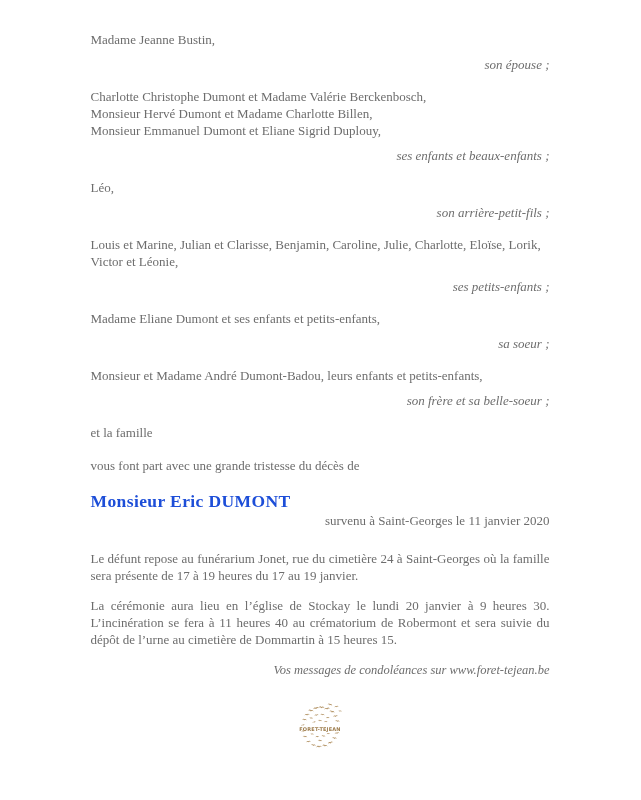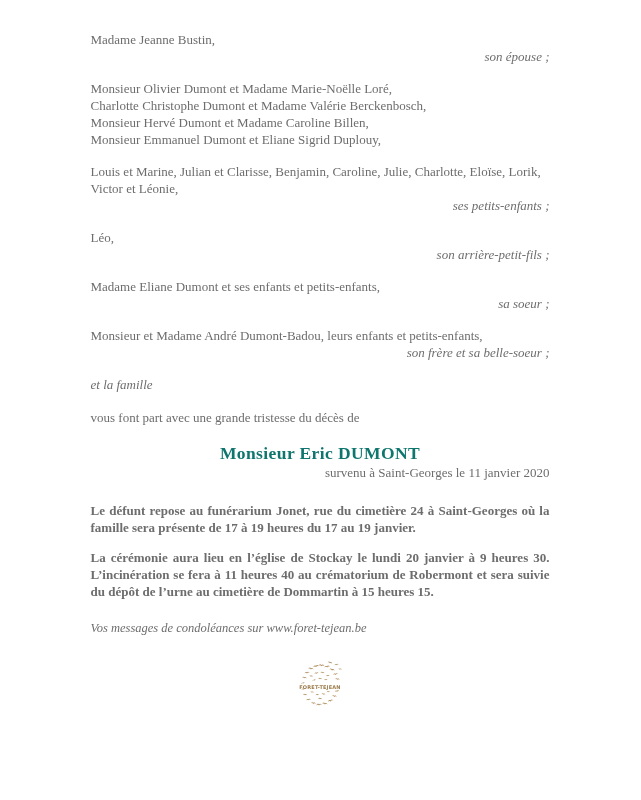--- a/index.html
+++ b/index.html
@@ -14,81 +14,80 @@
     overflow: hidden;
     font-family: "Liberation Serif", "DejaVu Serif", serif;
     font-size: 13px;
     line-height: 17px;
     color: #6d6d6d;
   }
   p { margin: 0; }
   .group { margin-bottom: 15px; }
   .name-line { text-align: left; }
   .relation-line {
-    margin-top: 0;
+    margin-top: 8px;
     text-align: right;
     font-style: italic;
   }
-  .family-line { margin-top: 1px; margin-bottom: 16px; font-style: italic; }
+  .family-line { margin-top: 1px; margin-bottom: 16px; }
   .announce-line { margin-bottom: 16px; margin-top: 8px; }
   .deceased-name {
-    text-align: center;
+    text-align: left;
     font-weight: bold;
     font-size: 17.5px;
     line-height: 22px;
     letter-spacing: 0.4px;
-    color: #0f766e;
+    color: #1d4ed8;
   }
   .deceased-details {
     text-align: right;
     line-height: 18px;
     margin-bottom: 20px;
   }
   .body-par {
     text-align: justify;
     margin-bottom: 13px;
-    font-weight: bold;
   }
   .condolences {
-    margin-top: 20px;
-    text-align: left;
+    margin-top: 14px;
+    text-align: right;
     font-style: italic;
     font-size: 12.5px;
   }
   .logo-wrap {
     margin-top: 24px;
     text-align: center;
   }
   .logo-wrap svg { display: inline-block; }
 </style>
 </head>
 <body>
 
 <div class="page">
 
   <div class="group">
     <p class="name-line">Madame Jeanne Bustin,</p>
     <p class="relation-line">son épouse ;</p>
   </div>
 
   <div class="group">
-    <p class="name-line">Monsieur Olivier Dumont et Madame Marie-Noëlle Loré,</p>
     <p class="name-line">Charlotte Christophe Dumont et Madame Valérie Berckenbosch,</p>
-    <p class="name-line">Monsieur Hervé Dumont et Madame Caroline Billen,</p>
+    <p class="name-line">Monsieur Hervé Dumont et Madame Charlotte Billen,</p>
     <p class="name-line">Monsieur Emmanuel Dumont et Eliane Sigrid Duplouy,</p>
+    <p class="relation-line">ses enfants et beaux-enfants ;</p>
+  </div>
+
+  <div class="group">
+    <p class="name-line">Léo,</p>
+    <p class="relation-line">son arrière-petit-fils ;</p>
   </div>
 
   <div class="group">
     <p class="name-line">Louis et Marine, Julian et Clarisse, Benjamin, Caroline, Julie, Charlotte, Eloïse, Lorik, Victor et Léonie,</p>
     <p class="relation-line">ses petits-enfants ;</p>
-  </div>
-
-  <div class="group">
-    <p class="name-line">Léo,</p>
-    <p class="relation-line">son arrière-petit-fils ;</p>
   </div>
 
   <div class="group">
     <p class="name-line">Madame Eliane Dumont et ses enfants et petits-enfants,</p>
     <p class="relation-line">sa soeur ;</p>
   </div>
 
   <div class="group">
     <p class="name-line">Monsieur et Madame André Dumont-Badou, leurs enfants et petits-enfants,</p>
     <p class="relation-line">son frère et sa belle-soeur ;</p>

